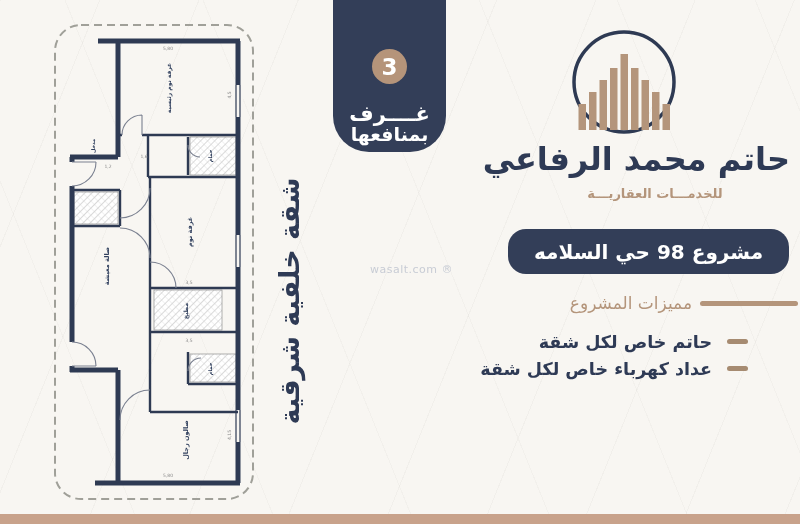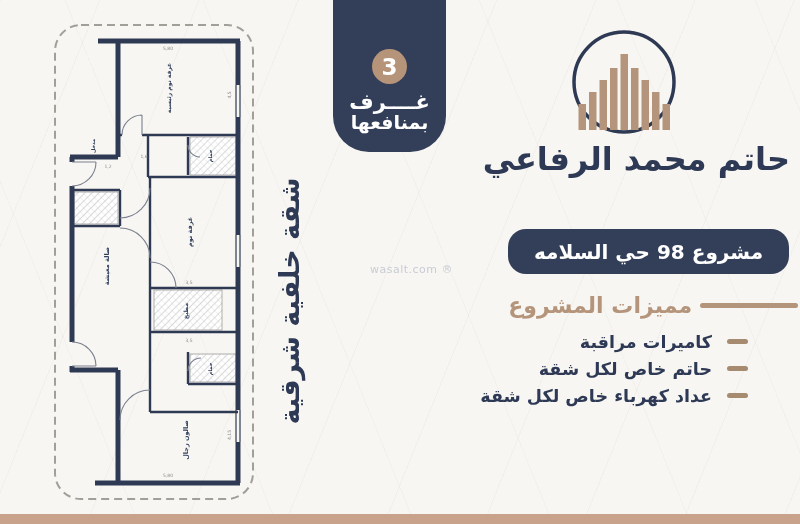--- a/index.html
+++ b/index.html
@@ -24,41 +24,41 @@
   .watermark{position:absolute;left:370px;top:263px;font-size:11px;color:#c8ccd5;letter-spacing:.5px;}
 
   
   .badge{
     position:absolute;left:333px;top:0;width:113px;height:152px;background:#333e58;
     border-radius:0 0 36px 36px;display:flex;flex-direction:column;align-items:center;
     padding-top:49px;box-sizing:border-box;color:#fff;
   }
   .badge-circle{width:35px;height:35px;border-radius:50%;background:#b5947a;color:#fff;
     display:flex;align-items:center;justify-content:center;font-size:23px;font-weight:bold;}
-  .badge-l1{margin-top:8px;font-size:21px;font-weight:bold;direction:rtl;line-height:1;}
+  .badge-l1{margin-top:20px;font-size:21px;font-weight:bold;direction:rtl;line-height:1;}
   .badge-l2{font-size:19px;font-weight:bold;direction:rtl;line-height:1;}
 
   
   #logo-svg{position:absolute;left:556px;top:26px;}
   .brand-name{position:absolute;left:520px;top:140px;width:270px;
     color:#2e3a55;font-size:32px;font-weight:bold;direction:rtl;white-space:nowrap;
     font-family:"DejaVu Serif","DejaVu Sans",serif;}
   .brand-sub{position:absolute;left:520px;top:186px;width:270px;text-align:center;
     color:#b4957b;font-size:13px;font-weight:bold;direction:rtl;letter-spacing:.5px;}
 
   
   .banner{
     position:absolute;left:508px;top:229px;width:281px;height:45px;background:#333e58;
     border-radius:18px;display:flex;align-items:center;justify-content:center;
   }
   .banner span{color:#ffffff;font-size:20px;font-weight:bold;direction:rtl;white-space:nowrap;}
 
   
   .features-header{position:absolute;top:293px;right:2px;display:flex;align-items:center;}
-  .features-title{color:#b4957b;font-size:22px;font-weight:bold;direction:rtl;white-space:nowrap;}
+  .features-title{color:#b4957b;font-size:17px;font-weight:normal;direction:rtl;white-space:nowrap;}
   .features-line{width:98px;height:5px;border-radius:3px;background:#b4957b;margin-left:8px;}
   .features-list{position:absolute;top:328px;right:52px;}
   .feature-row{display:flex;direction:rtl;align-items:center;height:27px;}
   .feature-dash{width:21px;height:5px;border-radius:2.5px;background:#a68b71;margin-left:15px;flex:0 0 auto;}
   .feature-text{color:#2e3a55;font-size:17.5px;font-weight:bold;white-space:nowrap;}
 </style>
 </head>
 <body>
 
 <div id="canvas">
@@ -151,35 +151,32 @@
       <rect x="43.5" y="54" width="7.5" height="50"></rect>
       <rect x="54" y="42" width="7.5" height="62"></rect>
       <rect x="64.5" y="28" width="7.5" height="76"></rect>
       <rect x="75" y="42" width="7.5" height="62"></rect>
       <rect x="85.5" y="54" width="7.5" height="50"></rect>
       <rect x="96" y="66" width="7.5" height="38"></rect>
       <rect x="106.5" y="78" width="7.5" height="26"></rect>
     </g>
   </svg>
   <div class="brand-name">حاتم محمد الرفاعي</div>
+  <div class="brand-sub">للخدمـــات العقاريـــة</div>
 
   <div class="banner">
     <span>مشروع 98 حي السلامه</span>
   </div>
 
   <div class="features-header">
     <div class="features-title">مميزات المشروع</div>
     <div class="features-line"></div>
   </div>
 
   <div class="features-list">
-    <div class="feature-row">
-      <span class="feature-dash"></span>
-      <span class="feature-text">كاميرات مراقبة</span>
-    </div>
     <div class="feature-row">
       <span class="feature-dash"></span>
       <span class="feature-text">حاتم خاص لكل شقة</span>
     </div>
     <div class="feature-row">
       <span class="feature-dash"></span>
       <span class="feature-text">عداد كهرباء خاص لكل شقة</span>
     </div>
   </div>
 

